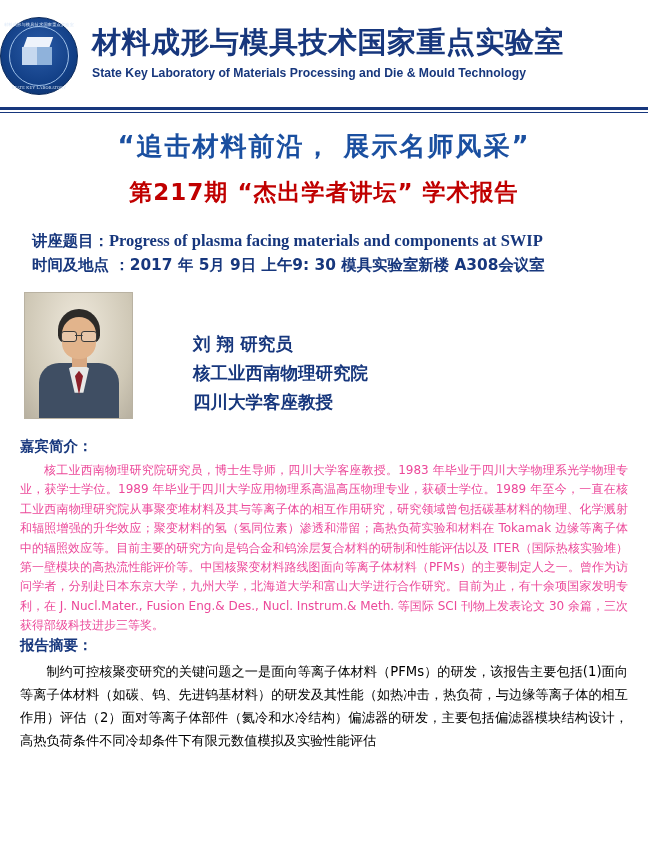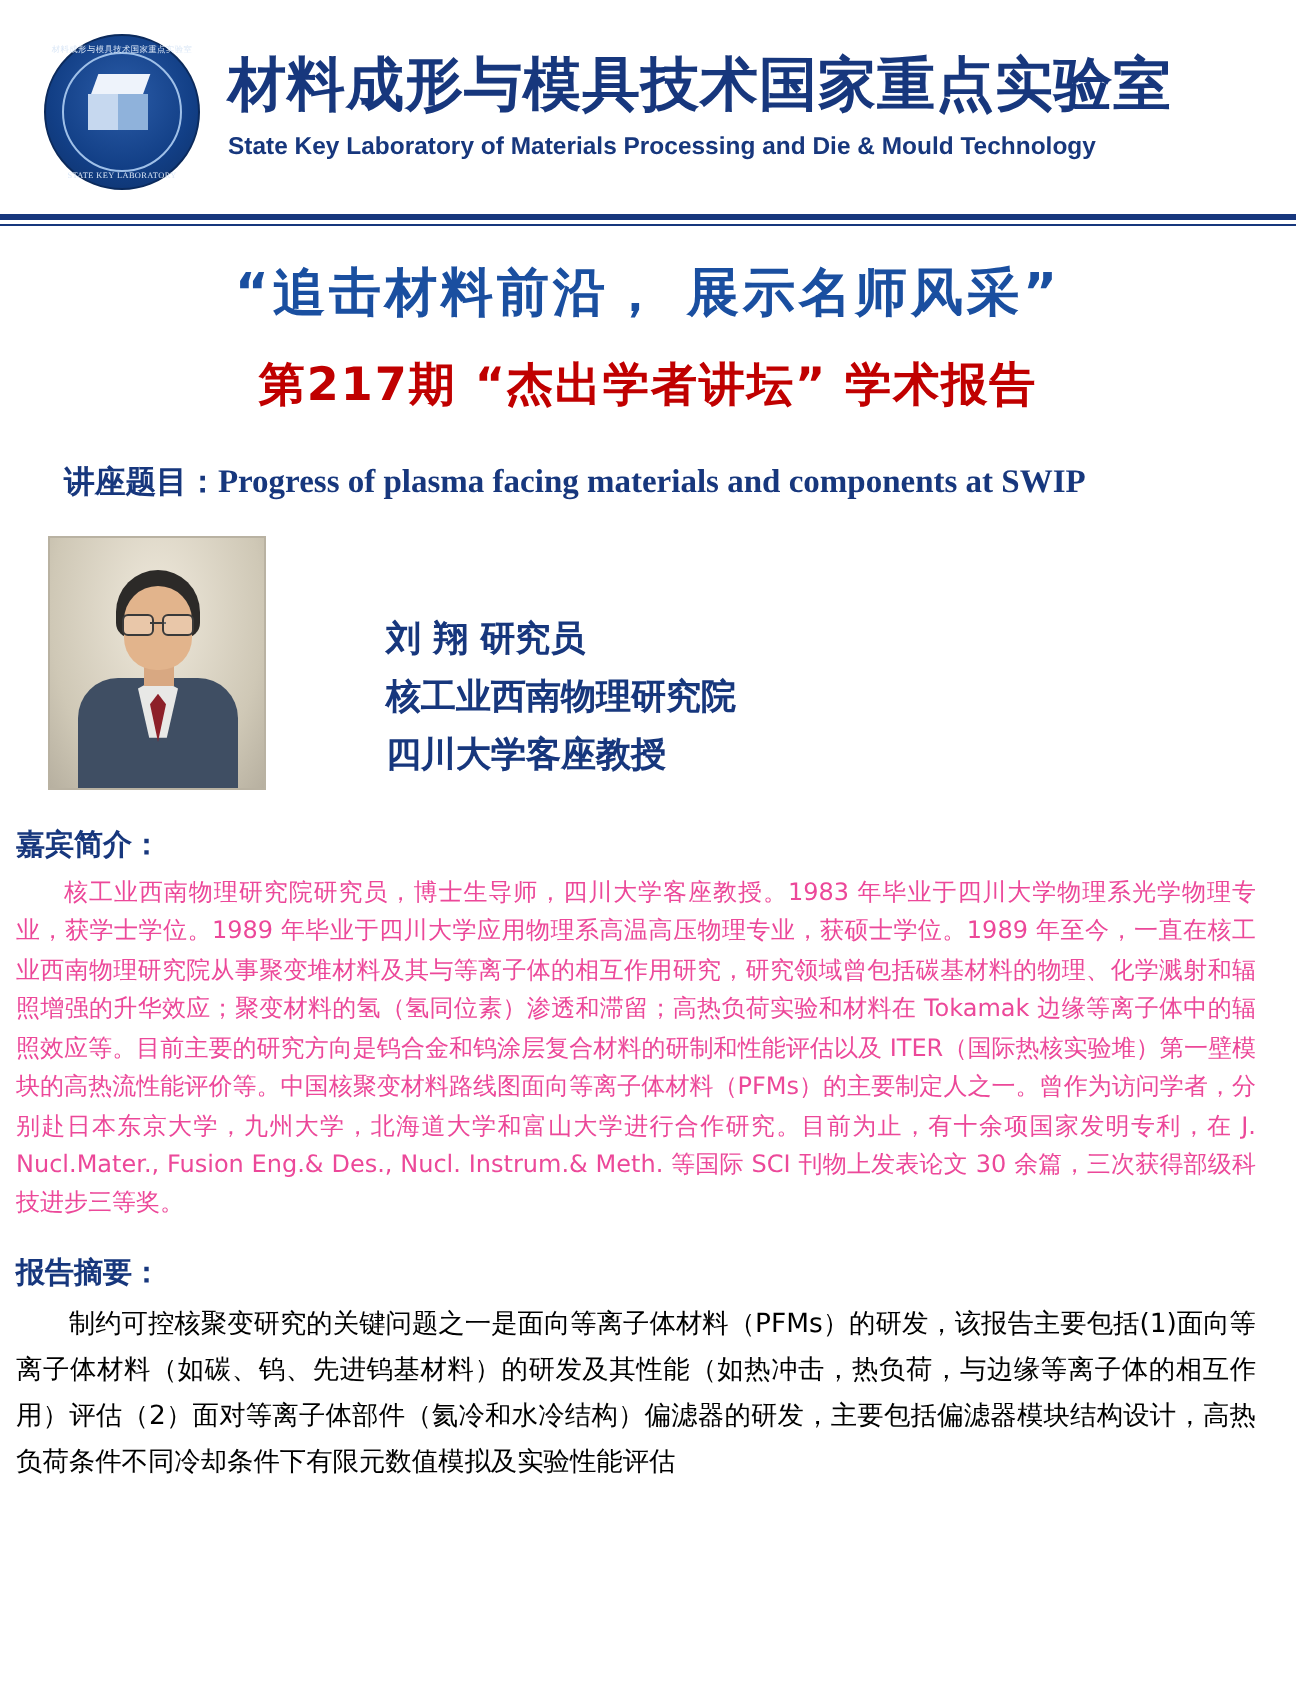--- a/index.html
+++ b/index.html
@@ -22,21 +22,20 @@
   }
 
   
   .header {
     position: relative;
     width: 540px;
     height: 107px;
     background: #ffffff;
     display: flex;
     align-items: center;
-    padding-left: 22px;
     box-sizing: border-box;
   }
   .logo {
     width: 78px;
     height: 78px;
     position: relative;
     flex: 0 0 auto;
     margin-top: 4px;
   }
   .logo .ring {
@@ -259,21 +258,21 @@
     font-family: "DejaVu Sans", "Liberation Sans", sans-serif;
     font-weight: bold;
     font-size: 17.5px;
     color: #17377d;
     line-height: 1.65;
     white-space: nowrap;
   }
 
   
   .section {
-    padding-left: 8px;
+    padding-left: 20px;
     padding-right: 20px;
   }
   .section-title {
     font-family: "DejaVu Sans", "Liberation Sans", sans-serif;
     font-weight: bold;
     font-size: 14.5px;
     color: #17377d;
   }
   .bio-para {
     margin-top: 5px;
@@ -287,21 +286,21 @@
   .abs-para {
     margin-top: 5px;
     font-family: "DejaVu Sans", "Liberation Sans", sans-serif;
     font-size: 13.2px;
     color: #000000;
     line-height: 1.75;
     text-align: justify;
     text-indent: 2em;
   }
   .s-bio { margin-top: 18px; }
-  .s-abs { margin-top: 15px; }
+  .s-abs { }
 </style>
 </head>
 <body>
 
 <div class="page">
 
   <div class="header">
     <div class="logo">
       <div class="ring"></div>
       <div class="inner"></div>
@@ -322,20 +321,23 @@
   <div class="header-rule2"></div>
 
   <div class="slogan-wrap">
     <div class="slogan">“追击材料前沿， 展示名师风采”</div>
     <div class="subtitle">第217期 “杰出学者讲坛” 学术报告</div>
   </div>
 
   <div class="info">
     <div class="info-line">
       <span>讲座题目：</span><span class="en">Progress of plasma facing materials and components at SWIP</span>
+    </div>
+    <div class="info-line">
+      <span>时间及地点 ：</span><span>2017 年 5月 9日 上午9: 30 模具实验室新楼 A308会议室</span>
     </div>
   </div>
 
   <div class="speaker">
     <div class="portrait">
       <div class="bg"></div>
       <div class="body"></div>
       <div class="shirt"></div>
       <div class="tie"></div>
       <div class="neck"></div>

